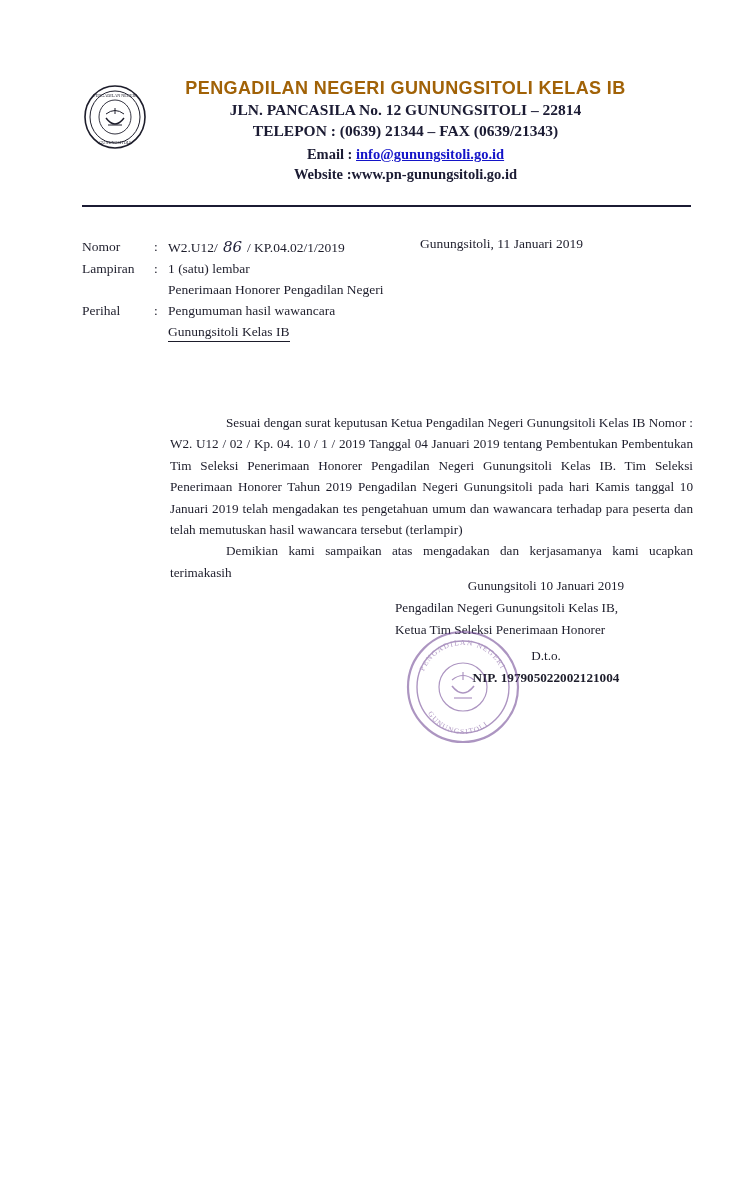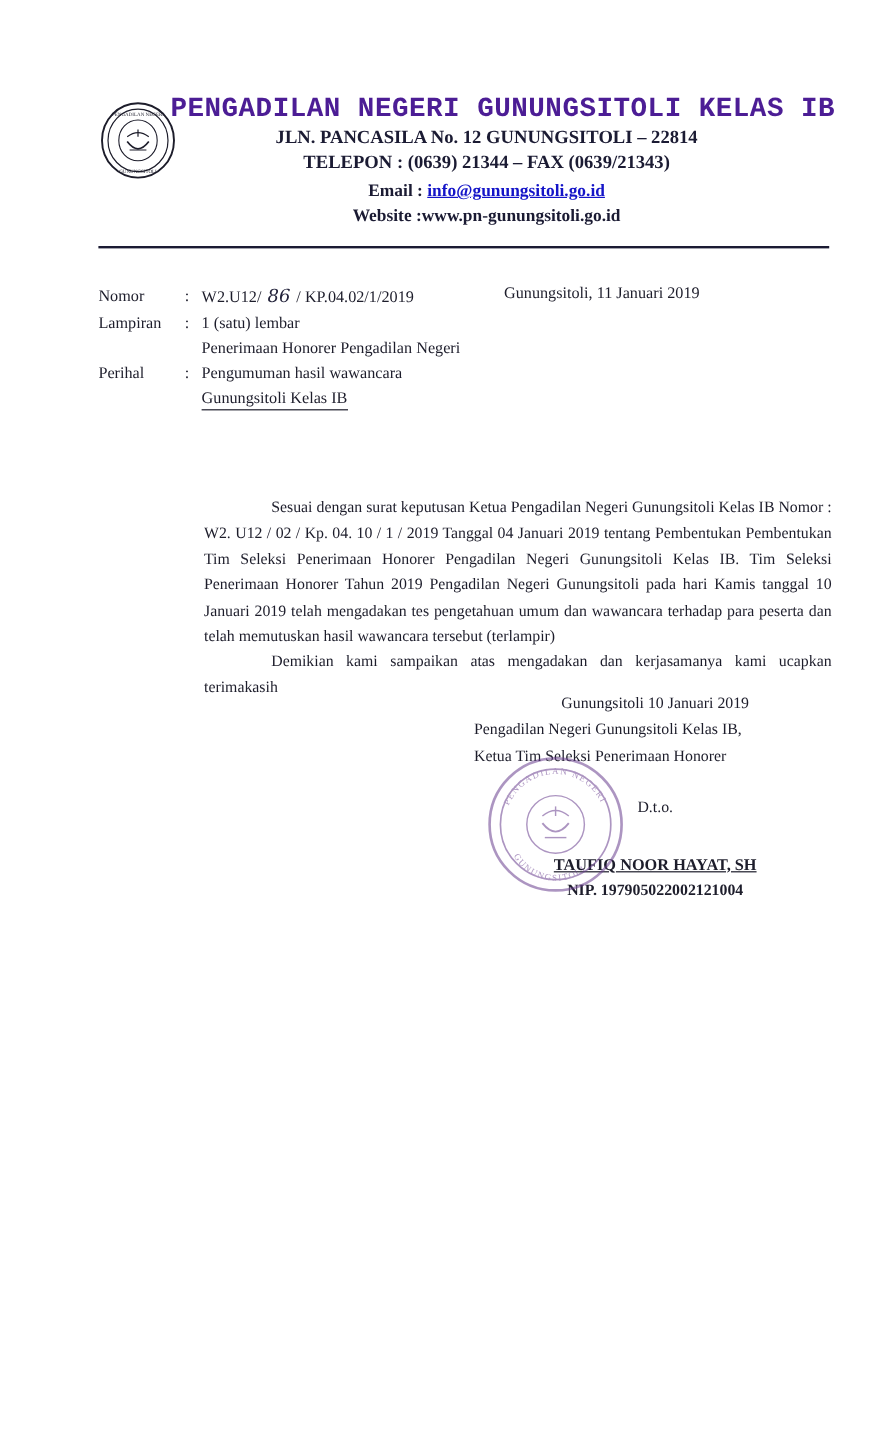--- a/index.html
+++ b/index.html
@@ -40,26 +40,26 @@
   .logo svg { display: block; }
 
   .head-text {
     position: absolute;
     left: 60px;
     right: 0;
     top: 0;
     text-align: center;
   }
   .org-name {
-    font-family: Liberation Mono, monospace;
-    font-weight: bold;
-    font-size: 23px;
+    font-family: Liberation Sans, sans-serif;
+    font-weight: bold;
+    font-size: 18px;
     letter-spacing: 0.4px;
     line-height: 1.15;
-    color: #4c1d95;
+    color: #a16207;
     white-space: nowrap;
   }
   .org-addr {
     font-weight: bold;
     font-size: 15.5px;
     line-height: 1.35;
     margin-top: 1px;
     color: #1b1b33;
   }
   .org-phone {
@@ -153,21 +153,21 @@
     line-height: 1.6;
     text-align: center;
   }
   .sign-place { text-align: center; }
   .sign-role {
     text-align: justify;
     text-justify: inter-word;
     margin-top: 1px;
   }
   .dto {
-    margin-top: 22px;
+    margin-top: 5px;
     text-align: center;
   }
   .sign-name {
     margin-top: 26px;
     font-weight: bold;
     font-size: 13.6px;
     text-decoration: underline;
     text-align: center;
   }
   .sign-nip {
@@ -254,21 +254,20 @@
   <div class="bodytext">
     <p><span class="indent"></span><span>Sesuai dengan surat keputusan Ketua Pengadilan Negeri Gunungsitoli Kelas IB Nomor : W2. U12 / 02 / Kp. 04. 10 / 1 / 2019 Tanggal 04 Januari 2019 tentang Pembentukan Pembentukan Tim Seleksi Penerimaan Honorer Pengadilan Negeri Gunungsitoli Kelas IB. Tim Seleksi Penerimaan Honorer Tahun 2019 Pengadilan Negeri Gunungsitoli pada hari Kamis tanggal 10 Januari 2019 telah mengadakan tes pengetahuan umum dan wawancara terhadap para peserta  dan telah memutuskan hasil wawancara tersebut (terlampir)</span></p>
     <p><span class="indent"></span><span>Demikian kami sampaikan atas mengadakan dan kerjasamanya kami ucapkan terimakasih</span></p>
   </div>
 
   <div class="sign">
     <div class="sign-place">Gunungsitoli 10 Januari 2019</div>
     <div class="sign-role">Pengadilan Negeri Gunungsitoli  Kelas IB,</div>
     <div class="sign-role">Ketua    Tim    Seleksi    Penerimaan    Honorer</div>
     <div class="dto">D.t.o.</div>
-    <div class="sign-name">TAUFIQ NOOR HAYAT, SH</div>
     <div class="sign-nip">NIP. 197905022002121004</div>
   </div>
 
   <div class="stamp">
     <svg width="118" height="118" viewBox="0 0 118 118">
       <circle cx="59" cy="59" r="55" fill="none" stroke="#6a3f8f" stroke-width="2.2"></circle>
       <circle cx="59" cy="59" r="46" fill="none" stroke="#6a3f8f" stroke-width="1.4"></circle>
       <circle cx="59" cy="59" r="24" fill="none" stroke="#6a3f8f" stroke-width="1.2"></circle>
       <path d="M48 52 q11 -9 22 0" fill="none" stroke="#6a3f8f" stroke-width="1.2"></path>
       <path d="M48 58 q11 14 22 0" fill="none" stroke="#6a3f8f" stroke-width="1.6"></path>

